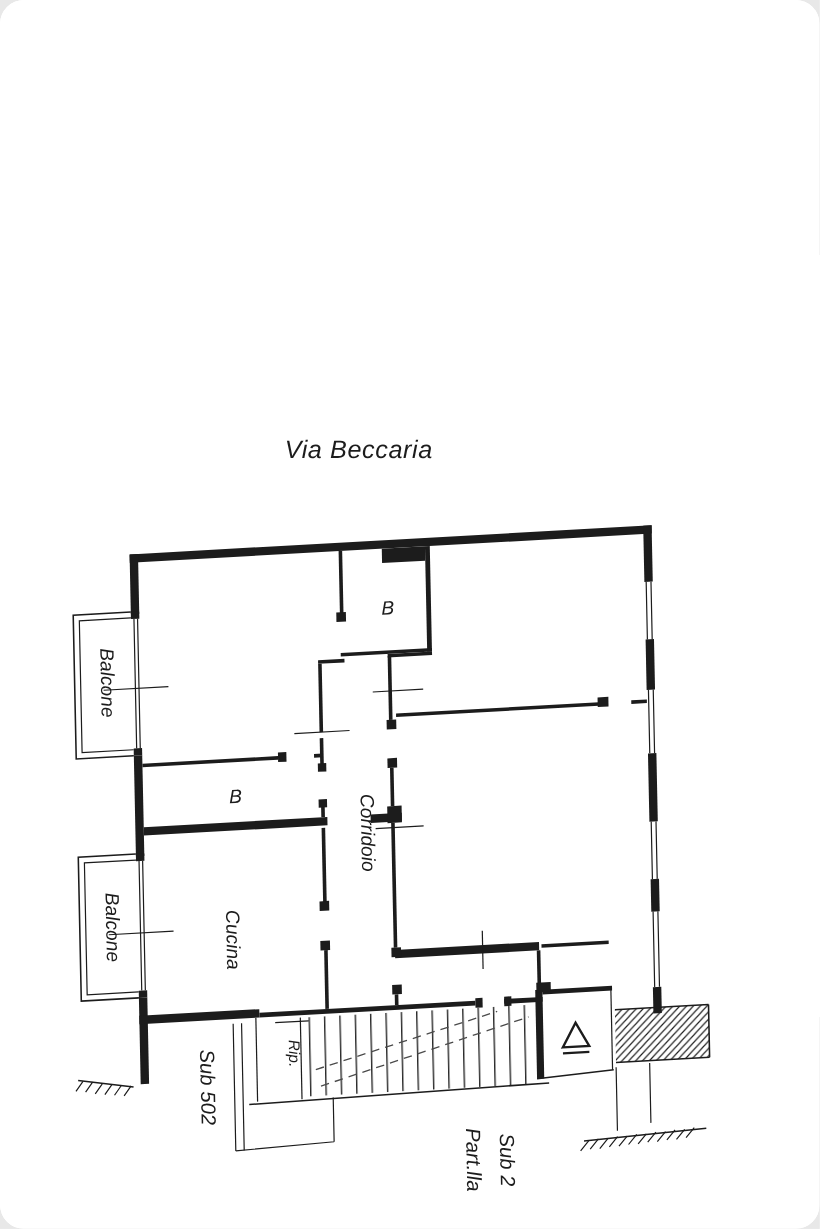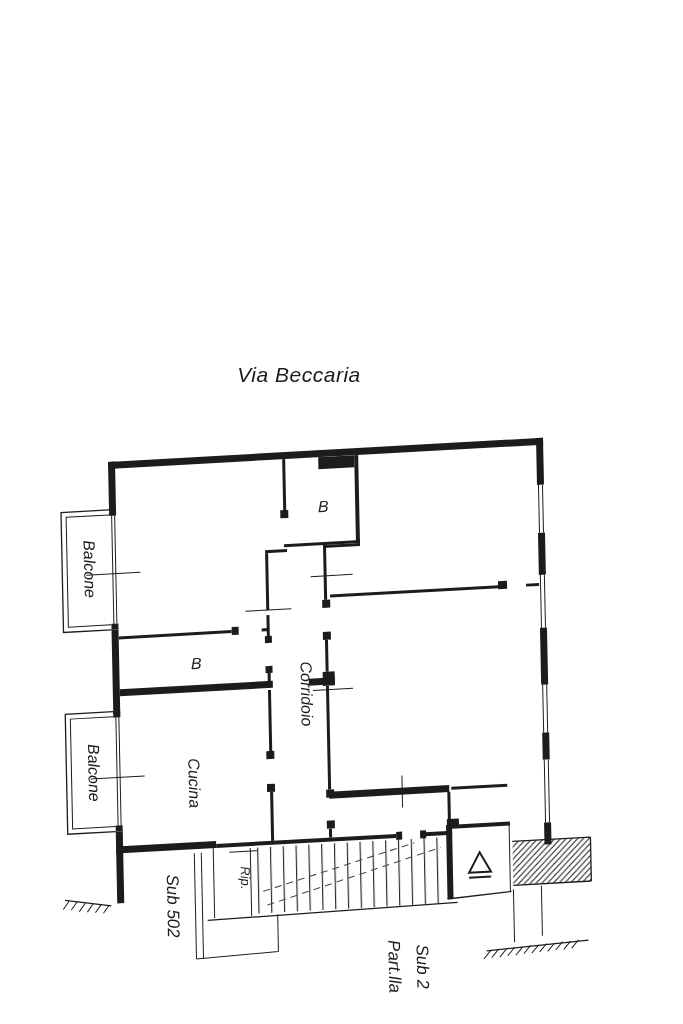--- a/index.html
+++ b/index.html
@@ -1,17 +1,17 @@
 <!DOCTYPE html>
 <html><head>
 <meta charset="utf-8">
 <style>
   html,body{margin:0;padding:0;background:#e8e8e8;}
   .canvas{position:relative;width:683px;height:1024px;background:#ffffff;margin:0 auto;overflow:hidden;
-          font-family:"Liberation Sans",sans-serif;}
+          font-family:"Liberation Sans",sans-serif;border-radius:20px;}
   svg{position:absolute;left:0;top:0;}
   .wall{fill:#1c1c1c;stroke:none;}
   .ln{stroke:#1c1c1c;stroke-width:1.3;fill:none;}
   .hair{stroke:#1c1c1c;stroke-width:1;fill:none;}
   .dash{stroke:#4a4a4a;stroke-width:1.1;fill:none;stroke-dasharray:7 5;}
   .t-title{font:italic 21px "Liberation Sans",sans-serif;fill:#1c1c1c;letter-spacing:.5px;}
   .t-label{font:italic 16px "Liberation Sans",sans-serif;fill:#1c1c1c;}
   .t-big{font:italic 17px "Liberation Sans",sans-serif;fill:#1c1c1c;}
   .t-small{font:italic 13px "Liberation Sans",sans-serif;fill:#1c1c1c;}
   .mid{text-anchor:middle;}

